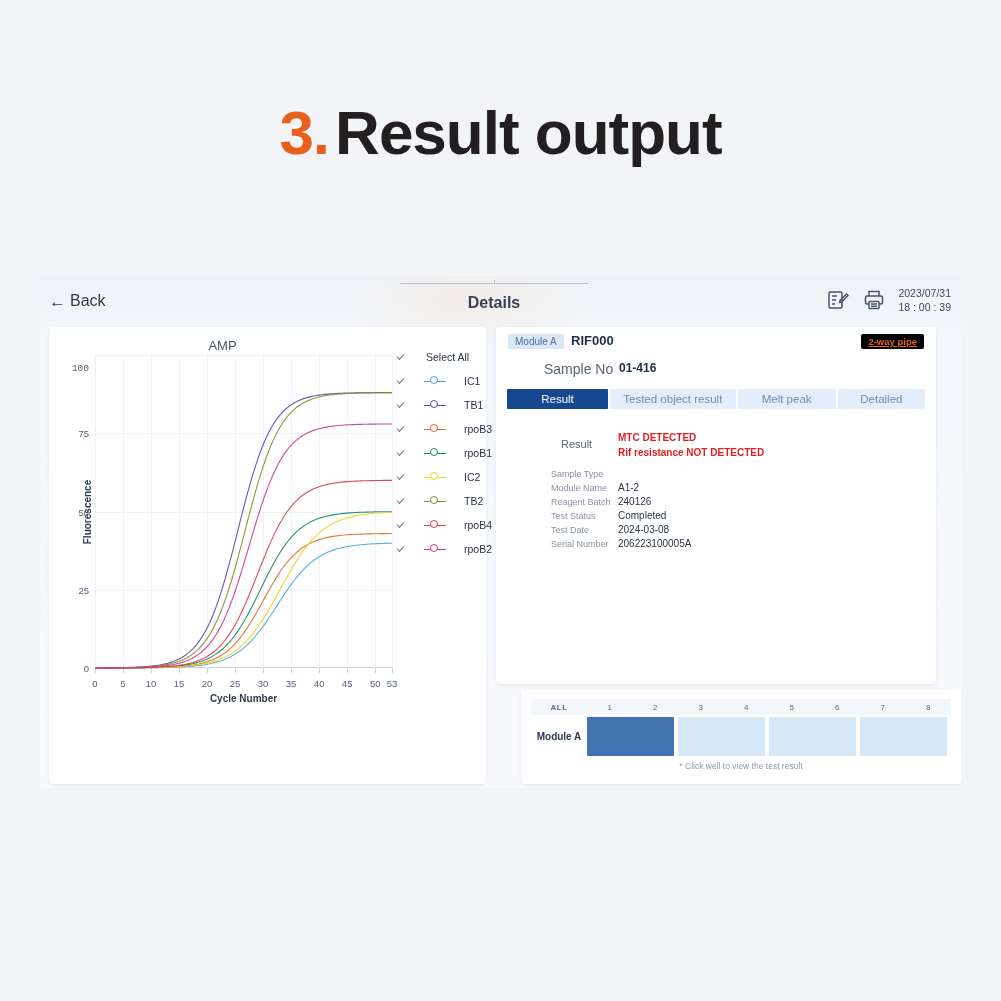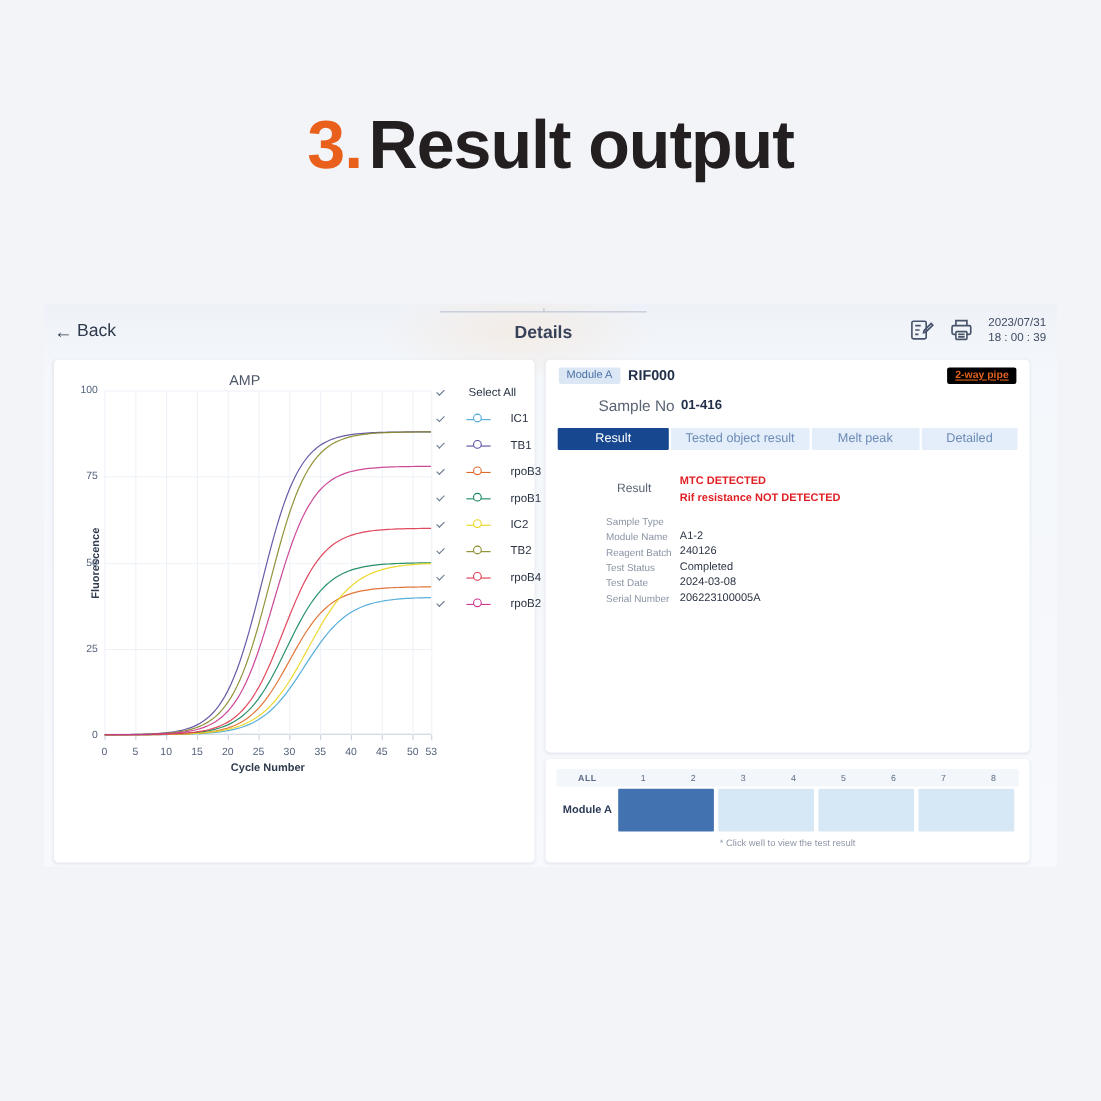--- a/index.html
+++ b/index.html
@@ -63,21 +63,21 @@
     font-size:10.5px;color:#3e4a60;line-height:1.35;text-align:left;white-space:nowrap;
   }
 
   
   .card{
     position:absolute;background:#ffffff;border-radius:4px;
     box-shadow:0 1px 3px rgba(40,60,90,.10);
   }
   .card-chart{left:9px;top:51px;width:437px;height:457px;}
   .card-result{left:456px;top:51px;width:440px;height:357px;}
-  .card-wells{left:456px;top:414px;width:440px;height:94px;}
+  .card-wells{left:481px;top:414px;width:440px;height:94px;}
 
   
   .chart-title{
     position:absolute;left:0;top:11px;width:347px;text-align:center;
     font-size:13px;color:#4b5565;
   }
   .plot{
     position:absolute;left:46px;top:28px;width:297px;height:313px;
   }
   .grid-v{position:absolute;top:0;width:1px;height:313px;background:#eef2f7;}
@@ -274,21 +274,21 @@
         <div class="tick-x" style="left: 297px;"></div>
         <div class="xlab" style="left: 297px;">53</div>
         <div class="ylab" style="top: 313px;">0</div>
         <div class="grid-h" style="top: 234.75px;"></div>
         <div class="ylab" style="top: 234.75px;">25</div>
         <div class="grid-h" style="top: 156.5px;"></div>
         <div class="ylab" style="top: 156.5px;">50</div>
         <div class="grid-h" style="top: 78.25px;"></div>
         <div class="ylab" style="top: 78.25px;">75</div>
         <div class="grid-h" style="top: 0px;"></div>
-        <div class="ylab" style="top: 0px;">100</div>
+        <div class="ylab" style="top: 13px; font-family: Liberation Mono, monospace;">100</div>
         <svg width="297" height="315">
           <path d="M0.00,312.98 L2.80,312.98 L5.60,312.98 L8.41,312.98 L11.21,312.97 L14.01,312.97 L16.81,312.97 L19.61,312.96 L22.42,312.95 L25.22,312.95 L28.02,312.94 L30.82,312.93 L33.62,312.92 L36.42,312.91 L39.23,312.90 L42.03,312.88 L44.83,312.86 L47.63,312.84 L50.43,312.82 L53.24,312.79 L56.04,312.76 L58.84,312.72 L61.64,312.68 L64.44,312.63 L67.25,312.58 L70.05,312.52 L72.85,312.45 L75.65,312.36 L78.45,312.27 L81.25,312.16 L84.06,312.04 L86.86,311.90 L89.66,311.73 L92.46,311.55 L95.26,311.33 L98.07,311.09 L100.87,310.81 L103.67,310.49 L106.47,310.12 L109.27,309.71 L112.08,309.23 L114.88,308.69 L117.68,308.07 L120.48,307.37 L123.28,306.57 L126.08,305.67 L128.89,304.65 L131.69,303.50 L134.49,302.21 L137.29,300.76 L140.09,299.14 L142.90,297.33 L145.70,295.32 L148.50,293.11 L151.30,290.67 L154.10,288.01 L156.91,285.12 L159.71,281.99 L162.51,278.64 L165.31,275.07 L168.11,271.30 L170.92,267.36 L173.72,263.26 L176.52,259.04 L179.32,254.74 L182.12,250.40 L184.92,246.06 L187.73,241.76 L190.53,237.54 L193.33,233.44 L196.13,229.50 L198.93,225.73 L201.74,222.16 L204.54,218.81 L207.34,215.68 L210.14,212.79 L212.94,210.13 L215.75,207.69 L218.55,205.48 L221.35,203.47 L224.15,201.66 L226.95,200.04 L229.75,198.59 L232.56,197.30 L235.36,196.15 L238.16,195.13 L240.96,194.23 L243.76,193.43 L246.57,192.73 L249.37,192.11 L252.17,191.57 L254.97,191.09 L257.77,190.68 L260.58,190.31 L263.38,189.99 L266.18,189.71 L268.98,189.47 L271.78,189.25 L274.58,189.07 L277.39,188.90 L280.19,188.76 L282.99,188.64 L285.79,188.53 L288.59,188.44 L291.40,188.35 L294.20,188.28 L297.00,188.22 " fill="none" stroke="#4aa8d8" stroke-width="1.1" opacity="0.92"></path>
           <path d="M0.00,312.93 L2.80,312.91 L5.60,312.90 L8.41,312.88 L11.21,312.86 L14.01,312.83 L16.81,312.81 L19.61,312.77 L22.42,312.73 L25.22,312.69 L28.02,312.63 L30.82,312.57 L33.62,312.49 L36.42,312.40 L39.23,312.30 L42.03,312.17 L44.83,312.03 L47.63,311.86 L50.43,311.66 L53.24,311.43 L56.04,311.16 L58.84,310.84 L61.64,310.46 L64.44,310.02 L67.25,309.51 L70.05,308.90 L72.85,308.20 L75.65,307.38 L78.45,306.42 L81.25,305.30 L84.06,303.99 L86.86,302.48 L89.66,300.72 L92.46,298.68 L95.26,296.32 L98.07,293.61 L100.87,290.49 L103.67,286.93 L106.47,282.86 L109.27,278.25 L112.08,273.06 L114.88,267.23 L117.68,260.73 L120.48,253.56 L123.28,245.70 L126.08,237.16 L128.89,227.99 L131.69,218.23 L134.49,207.96 L137.29,197.30 L140.09,186.36 L142.90,175.28 L145.70,164.20 L148.50,153.26 L151.30,142.60 L154.10,132.33 L156.91,122.57 L159.71,113.40 L162.51,104.86 L165.31,97.00 L168.11,89.83 L170.92,83.33 L173.72,77.50 L176.52,72.31 L179.32,67.70 L182.12,63.63 L184.92,60.07 L187.73,56.95 L190.53,54.24 L193.33,51.88 L196.13,49.84 L198.93,48.08 L201.74,46.57 L204.54,45.26 L207.34,44.14 L210.14,43.18 L212.94,42.36 L215.75,41.66 L218.55,41.05 L221.35,40.54 L224.15,40.10 L226.95,39.72 L229.75,39.40 L232.56,39.13 L235.36,38.90 L238.16,38.70 L240.96,38.53 L243.76,38.39 L246.57,38.26 L249.37,38.16 L252.17,38.07 L254.97,37.99 L257.77,37.93 L260.58,37.87 L263.38,37.83 L266.18,37.79 L268.98,37.75 L271.78,37.73 L274.58,37.70 L277.39,37.68 L280.19,37.66 L282.99,37.65 L285.79,37.63 L288.59,37.62 L291.40,37.61 L294.20,37.61 L297.00,37.60 " fill="none" stroke="#5b4ea0" stroke-width="1.1" opacity="0.92"></path>
           <path d="M0.00,312.98 L2.80,312.98 L5.60,312.98 L8.41,312.98 L11.21,312.97 L14.01,312.97 L16.81,312.96 L19.61,312.96 L22.42,312.95 L25.22,312.94 L28.02,312.93 L30.82,312.92 L33.62,312.91 L36.42,312.89 L39.23,312.87 L42.03,312.85 L44.83,312.83 L47.63,312.80 L50.43,312.77 L53.24,312.73 L56.04,312.69 L58.84,312.64 L61.64,312.58 L64.44,312.51 L67.25,312.43 L70.05,312.33 L72.85,312.23 L75.65,312.10 L78.45,311.95 L81.25,311.78 L84.06,311.59 L86.86,311.36 L89.66,311.09 L92.46,310.79 L95.26,310.43 L98.07,310.02 L100.87,309.54 L103.67,309.00 L106.47,308.36 L109.27,307.64 L112.08,306.80 L114.88,305.84 L117.68,304.74 L120.48,303.48 L123.28,302.05 L126.08,300.43 L128.89,298.59 L131.69,296.52 L134.49,294.20 L137.29,291.62 L140.09,288.75 L142.90,285.59 L145.70,282.14 L148.50,278.38 L151.30,274.35 L154.10,270.04 L156.91,265.50 L159.71,260.74 L162.51,255.82 L165.31,250.79 L168.11,245.70 L170.92,240.62 L173.72,235.59 L176.52,230.67 L179.32,225.91 L182.12,221.37 L184.92,217.06 L187.73,213.03 L190.53,209.27 L193.33,205.82 L196.13,202.66 L198.93,199.79 L201.74,197.21 L204.54,194.89 L207.34,192.82 L210.14,190.98 L212.94,189.36 L215.75,187.93 L218.55,186.67 L221.35,185.57 L224.15,184.61 L226.95,183.77 L229.75,183.05 L232.56,182.41 L235.36,181.87 L238.16,181.39 L240.96,180.98 L243.76,180.62 L246.57,180.32 L249.37,180.05 L252.17,179.82 L254.97,179.63 L257.77,179.46 L260.58,179.31 L263.38,179.18 L266.18,179.08 L268.98,178.98 L271.78,178.90 L274.58,178.83 L277.39,178.77 L280.19,178.72 L282.99,178.68 L285.79,178.64 L288.59,178.61 L291.40,178.58 L294.20,178.56 L297.00,178.54 " fill="none" stroke="#e06a28" stroke-width="1.1" opacity="0.92"></path>
           <path d="M0.00,312.97 L2.80,312.97 L5.60,312.96 L8.41,312.96 L11.21,312.95 L14.01,312.94 L16.81,312.94 L19.61,312.93 L22.42,312.91 L25.22,312.90 L28.02,312.88 L30.82,312.87 L33.62,312.84 L36.42,312.82 L39.23,312.79 L42.03,312.76 L44.83,312.72 L47.63,312.68 L50.43,312.62 L53.24,312.56 L56.04,312.50 L58.84,312.42 L61.64,312.32 L64.44,312.22 L67.25,312.09 L70.05,311.95 L72.85,311.79 L75.65,311.60 L78.45,311.38 L81.25,311.12 L84.06,310.83 L86.86,310.49 L89.66,310.10 L92.46,309.65 L95.26,309.14 L98.07,308.54 L100.87,307.86 L103.67,307.08 L106.47,306.18 L109.27,305.15 L112.08,303.98 L114.88,302.64 L117.68,301.13 L120.48,299.41 L123.28,297.47 L126.08,295.29 L128.89,292.85 L131.69,290.12 L134.49,287.09 L137.29,283.76 L140.09,280.10 L142.90,276.11 L145.70,271.81 L148.50,267.19 L151.30,262.29 L154.10,257.12 L156.91,251.74 L159.71,246.18 L162.51,240.49 L165.31,234.75 L168.11,229.01 L170.92,223.32 L173.72,217.76 L176.52,212.38 L179.32,207.21 L182.12,202.31 L184.92,197.69 L187.73,193.39 L190.53,189.40 L193.33,185.74 L196.13,182.41 L198.93,179.38 L201.74,176.65 L204.54,174.21 L207.34,172.03 L210.14,170.09 L212.94,168.37 L215.75,166.86 L218.55,165.52 L221.35,164.35 L224.15,163.32 L226.95,162.42 L229.75,161.64 L232.56,160.96 L235.36,160.36 L238.16,159.85 L240.96,159.40 L243.76,159.01 L246.57,158.67 L249.37,158.38 L252.17,158.12 L254.97,157.90 L257.77,157.71 L260.58,157.55 L263.38,157.41 L266.18,157.28 L268.98,157.18 L271.78,157.08 L274.58,157.00 L277.39,156.94 L280.19,156.88 L282.99,156.82 L285.79,156.78 L288.59,156.74 L291.40,156.71 L294.20,156.68 L297.00,156.66 " fill="none" stroke="#17885c" stroke-width="1.1" opacity="0.92"></path>
           <path d="M0.00,312.97 L2.80,312.97 L5.60,312.97 L8.41,312.96 L11.21,312.96 L14.01,312.95 L16.81,312.94 L19.61,312.93 L22.42,312.92 L25.22,312.91 L28.02,312.90 L30.82,312.89 L33.62,312.87 L36.42,312.85 L39.23,312.83 L42.03,312.81 L44.83,312.78 L47.63,312.75 L50.43,312.72 L53.24,312.68 L56.04,312.63 L58.84,312.58 L61.64,312.52 L64.44,312.46 L67.25,312.38 L70.05,312.29 L72.85,312.19 L75.65,312.08 L78.45,311.95 L81.25,311.81 L84.06,311.64 L86.86,311.45 L89.66,311.24 L92.46,310.99 L95.26,310.71 L98.07,310.40 L100.87,310.04 L103.67,309.63 L106.47,309.17 L109.27,308.64 L112.08,308.05 L114.88,307.38 L117.68,306.62 L120.48,305.76 L123.28,304.80 L126.08,303.71 L128.89,302.49 L131.69,301.13 L134.49,299.60 L137.29,297.90 L140.09,296.01 L142.90,293.91 L145.70,291.59 L148.50,289.04 L151.30,286.25 L154.10,283.20 L156.91,279.90 L159.71,276.33 L162.51,272.51 L165.31,268.44 L168.11,264.13 L170.92,259.60 L173.72,254.88 L176.52,250.00 L179.32,244.99 L182.12,239.89 L184.92,234.75 L187.73,229.61 L190.53,224.51 L193.33,219.50 L196.13,214.62 L198.93,209.90 L201.74,205.37 L204.54,201.06 L207.34,196.99 L210.14,193.17 L212.94,189.60 L215.75,186.30 L218.55,183.25 L221.35,180.46 L224.15,177.91 L226.95,175.59 L229.75,173.49 L232.56,171.60 L235.36,169.90 L238.16,168.37 L240.96,167.01 L243.76,165.79 L246.57,164.70 L249.37,163.74 L252.17,162.88 L254.97,162.12 L257.77,161.45 L260.58,160.86 L263.38,160.33 L266.18,159.87 L268.98,159.46 L271.78,159.10 L274.58,158.79 L277.39,158.51 L280.19,158.26 L282.99,158.05 L285.79,157.86 L288.59,157.69 L291.40,157.55 L294.20,157.42 L297.00,157.31 " fill="none" stroke="#ead61f" stroke-width="1.1" opacity="0.92"></path>
           <path d="M0.00,312.94 L2.80,312.93 L5.60,312.91 L8.41,312.90 L11.21,312.88 L14.01,312.86 L16.81,312.84 L19.61,312.81 L22.42,312.78 L25.22,312.74 L28.02,312.70 L30.82,312.65 L33.62,312.59 L36.42,312.52 L39.23,312.44 L42.03,312.34 L44.83,312.23 L47.63,312.10 L50.43,311.95 L53.24,311.77 L56.04,311.56 L58.84,311.32 L61.64,311.04 L64.44,310.71 L67.25,310.33 L70.05,309.88 L72.85,309.36 L75.65,308.75 L78.45,308.05 L81.25,307.23 L84.06,306.27 L86.86,305.17 L89.66,303.89 L92.46,302.40 L95.26,300.69 L98.07,298.72 L100.87,296.45 L103.67,293.85 L106.47,290.87 L109.27,287.47 L112.08,283.61 L114.88,279.25 L117.68,274.35 L120.48,268.86 L123.28,262.75 L126.08,256.01 L128.89,248.63 L131.69,240.60 L134.49,231.96 L137.29,222.75 L140.09,213.02 L142.90,202.88 L145.70,192.41 L148.50,181.73 L151.30,170.98 L154.10,160.28 L156.91,149.76 L159.71,139.53 L162.51,129.72 L165.31,120.40 L168.11,111.64 L170.92,103.49 L173.72,95.97 L176.52,89.10 L179.32,82.87 L182.12,77.26 L184.92,72.24 L187.73,67.78 L190.53,63.82 L193.33,60.34 L196.13,57.28 L198.93,54.60 L201.74,52.27 L204.54,50.24 L207.34,48.48 L210.14,46.95 L212.94,45.63 L215.75,44.50 L218.55,43.51 L221.35,42.67 L224.15,41.94 L226.95,41.32 L229.75,40.78 L232.56,40.32 L235.36,39.92 L238.16,39.58 L240.96,39.29 L243.76,39.04 L246.57,38.83 L249.37,38.65 L252.17,38.49 L254.97,38.36 L257.77,38.24 L260.58,38.14 L263.38,38.06 L266.18,37.99 L268.98,37.92 L271.78,37.87 L274.58,37.83 L277.39,37.79 L280.19,37.76 L282.99,37.73 L285.79,37.70 L288.59,37.68 L291.40,37.66 L294.20,37.65 L297.00,37.64 " fill="none" stroke="#8a8a2a" stroke-width="1.1" opacity="0.92"></path>
           <path d="M0.00,312.97 L2.80,312.97 L5.60,312.96 L8.41,312.95 L11.21,312.95 L14.01,312.94 L16.81,312.93 L19.61,312.92 L22.42,312.90 L25.22,312.89 L28.02,312.87 L30.82,312.85 L33.62,312.82 L36.42,312.79 L39.23,312.76 L42.03,312.72 L44.83,312.68 L47.63,312.62 L50.43,312.56 L53.24,312.49 L56.04,312.41 L58.84,312.31 L61.64,312.20 L64.44,312.07 L67.25,311.92 L70.05,311.74 L72.85,311.54 L75.65,311.30 L78.45,311.03 L81.25,310.71 L84.06,310.34 L86.86,309.91 L89.66,309.42 L92.46,308.84 L95.26,308.18 L98.07,307.41 L100.87,306.53 L103.67,305.52 L106.47,304.35 L109.27,303.01 L112.08,301.47 L114.88,299.72 L117.68,297.72 L120.48,295.46 L123.28,292.90 L126.08,290.01 L128.89,286.77 L131.69,283.16 L134.49,279.16 L137.29,274.75 L140.09,269.93 L142.90,264.70 L145.70,259.07 L148.50,253.06 L151.30,246.71 L154.10,240.08 L156.91,233.22 L159.71,226.20 L162.51,219.10 L165.31,212.00 L168.11,204.98 L170.92,198.12 L173.72,191.49 L176.52,185.14 L179.32,179.13 L182.12,173.50 L184.92,168.27 L187.73,163.45 L190.53,159.04 L193.33,155.04 L196.13,151.43 L198.93,148.19 L201.74,145.30 L204.54,142.74 L207.34,140.48 L210.14,138.48 L212.94,136.73 L215.75,135.19 L218.55,133.85 L221.35,132.68 L224.15,131.67 L226.95,130.79 L229.75,130.02 L232.56,129.36 L235.36,128.78 L238.16,128.29 L240.96,127.86 L243.76,127.49 L246.57,127.17 L249.37,126.90 L252.17,126.66 L254.97,126.46 L257.77,126.28 L260.58,126.13 L263.38,126.00 L266.18,125.89 L268.98,125.79 L271.78,125.71 L274.58,125.64 L277.39,125.58 L280.19,125.52 L282.99,125.48 L285.79,125.44 L288.59,125.41 L291.40,125.38 L294.20,125.35 L297.00,125.33 " fill="none" stroke="#e03a50" stroke-width="1.1" opacity="0.92"></path>
           <path d="M0.00,312.95 L2.80,312.95 L5.60,312.94 L8.41,312.93 L11.21,312.92 L14.01,312.90 L16.81,312.88 L19.61,312.87 L22.42,312.84 L25.22,312.82 L28.02,312.78 L30.82,312.75 L33.62,312.71 L36.42,312.66 L39.23,312.60 L42.03,312.53 L44.83,312.45 L47.63,312.36 L50.43,312.25 L53.24,312.12 L56.04,311.97 L58.84,311.80 L61.64,311.60 L64.44,311.37 L67.25,311.09 L70.05,310.77 L72.85,310.40 L75.65,309.96 L78.45,309.46 L81.25,308.87 L84.06,308.19 L86.86,307.39 L89.66,306.47 L92.46,305.40 L95.26,304.16 L98.07,302.72 L100.87,301.07 L103.67,299.17 L106.47,296.98 L109.27,294.48 L112.08,291.62 L114.88,288.37 L117.68,284.69 L120.48,280.54 L123.28,275.88 L126.08,270.69 L128.89,264.95 L131.69,258.63 L134.49,251.74 L137.29,244.30 L140.09,236.33 L142.90,227.88 L145.70,219.03 L148.50,209.85 L151.30,200.45 L154.10,190.93 L156.91,181.41 L159.71,172.01 L162.51,162.83 L165.31,153.98 L168.11,145.53 L170.92,137.56 L173.72,130.12 L176.52,123.23 L179.32,116.91 L182.12,111.17 L184.92,105.98 L187.73,101.32 L190.53,97.17 L193.33,93.49 L196.13,90.24 L198.93,87.38 L201.74,84.88 L204.54,82.69 L207.34,80.79 L210.14,79.14 L212.94,77.70 L215.75,76.46 L218.55,75.39 L221.35,74.47 L224.15,73.67 L226.95,72.99 L229.75,72.40 L232.56,71.90 L235.36,71.46 L238.16,71.09 L240.96,70.77 L243.76,70.49 L246.57,70.26 L249.37,70.06 L252.17,69.89 L254.97,69.74 L257.77,69.61 L260.58,69.50 L263.38,69.41 L266.18,69.33 L268.98,69.26 L271.78,69.20 L274.58,69.15 L277.39,69.11 L280.19,69.08 L282.99,69.04 L285.79,69.02 L288.59,68.99 L291.40,68.98 L294.20,68.96 L297.00,68.94 " fill="none" stroke="#c93a8f" stroke-width="1.1" opacity="0.92"></path>
         </svg>

